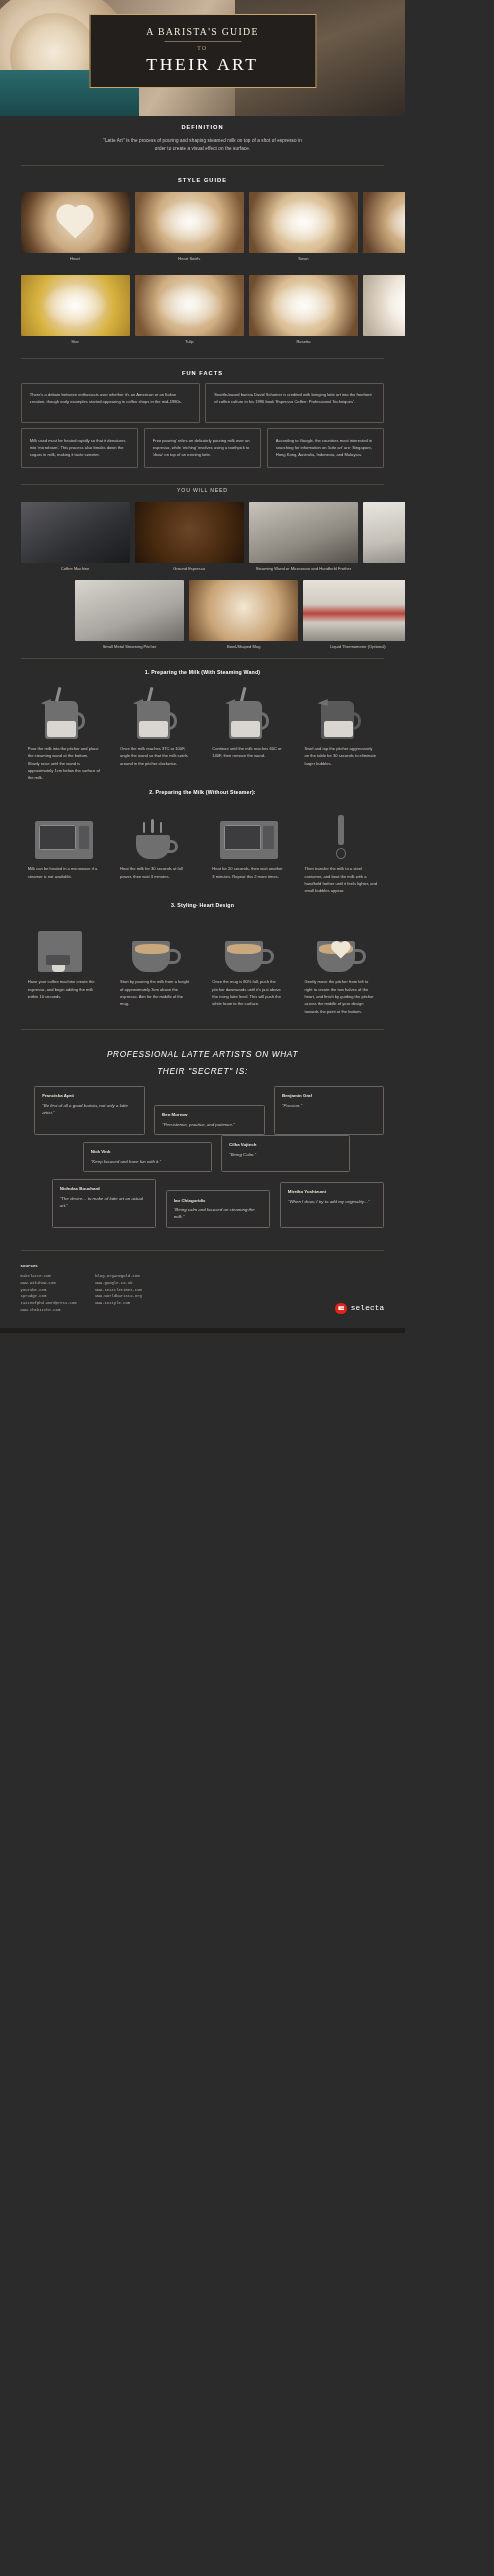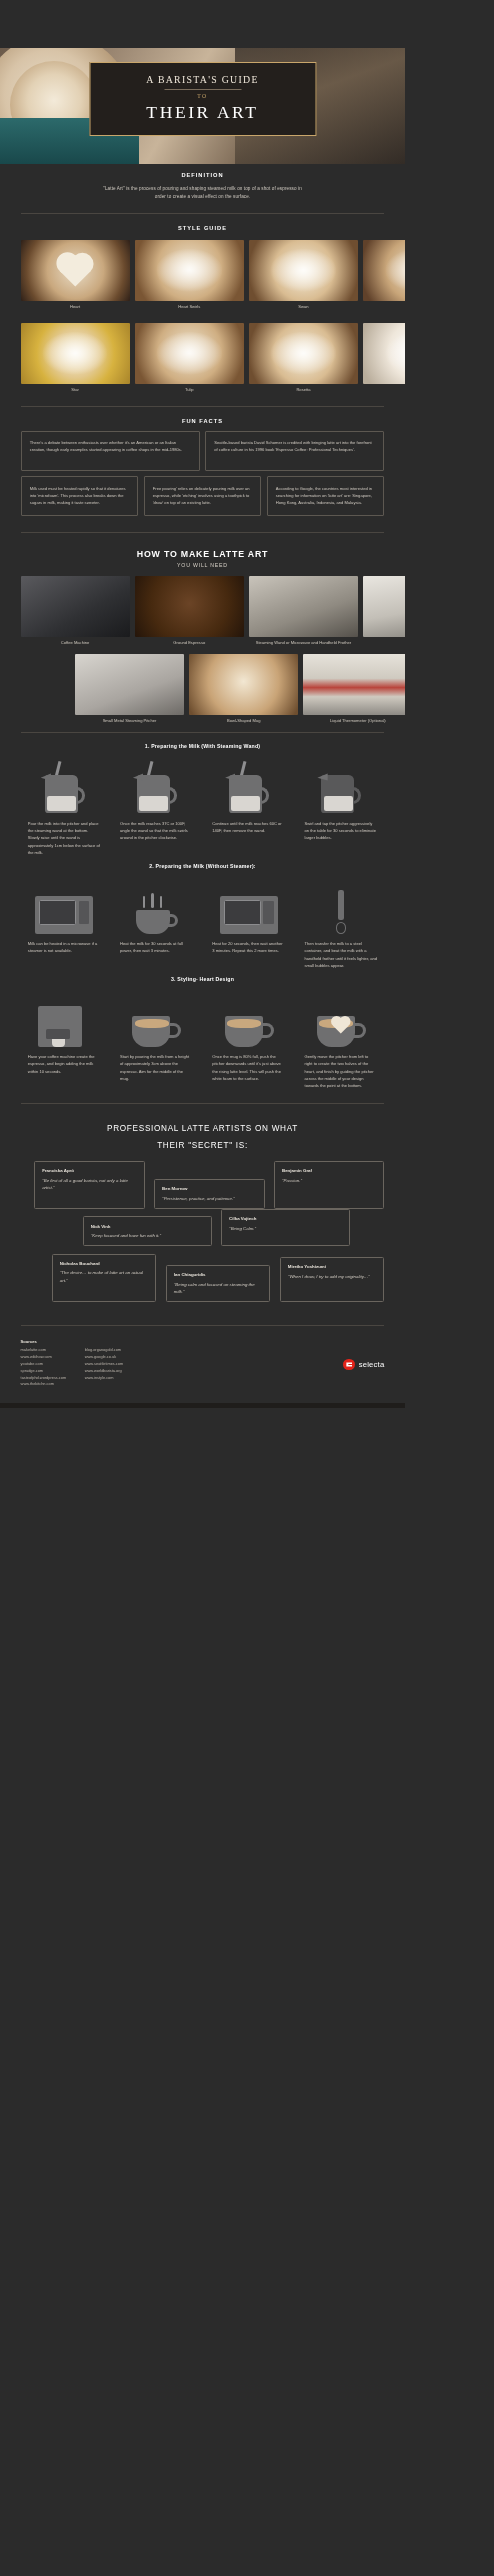--- a/index.html
+++ b/index.html
@@ -3,21 +3,21 @@
 <meta charset="utf-8">
 <style>
   * { box-sizing: border-box; }
   html, body { margin: 0; padding: 0; }
   body {
     width: 495px;
     background: #2b2b2b;
     font-family: "Liberation Sans", sans-serif;
     color: #e8e4de;
   }
-  .page { width: 405px; position: relative; overflow: hidden; margin-top: 48px; }
+  .page { width: 405px; position: relative; overflow: hidden; }
 
   
   .hero {
     height: 116px;
     position: relative;
     background: linear-gradient(120deg, #6b5a4a 0%, #9b8772 25%, #c8b49a 45%, #7d6a56 65%, #4a3f36 100%);
     overflow: hidden;
   }
   .hero .cup {
     position: absolute; left: -20.6px; top: -15.5px; width: 155px; height: 155px;
@@ -189,35 +189,35 @@
   .frother .stick { position:absolute; left:12.4px; top:0; width:6.2px; height:30px; background:#6f6f70; border-radius:2.1px;}
   .frother .whisk { position:absolute; left:10.3px; bottom:0; width:10.3px; height:11.3px; border:1.5px solid #6f6f70; border-radius:50%;}
 
   .espmachine { position:relative; width:52px; height:44px; }
   .espmachine .bd { position:absolute; left:0; bottom:0; width:44px; height:41px; background:#6f6f70; border-radius:2.1px;}
   .espmachine .grp { position:absolute; left:8.2px; bottom:7.2px; width:24px; height:10.3px; background:#4e4e50; border-radius:1.5px;}
   .espmachine .cup3 { position:absolute; left:13.4px; bottom:0; width:13.4px; height:7.2px; background:#d9d6d1; border-radius:0 0 4.1px 4.1px;}
 
   
   .quotes-head {
-    text-align:center; font-size: 8.2px; letter-spacing: 0.7px; color:#fff; line-height:1.6; padding: 15.5px 0 4.1px;
+    text-align:center; font-size: 8.2px; letter-spacing: 0.7px; color:#fff; line-height:1.6; padding: 15.5px 0 4.1px; font-style: italic;
   }
   .quotes-wrap { position: relative; padding: 5.2px 20.6px 12.4px; }
   .qrow { display:flex; gap: 9.3px; margin-bottom: 7.2px; }
   .bubble {
     border: 0.5px solid #6a655e; border-radius: 1.5px; padding: 6.2px 7.2px; width: 129px; position: relative;
   }
   .bubble .qname { font-size: 4.4px; color:#e9e4db; font-weight: bold; margin-bottom: 3.6px; }
   .bubble .qtext { font-size: 4.4px; color:#cfc9c0; line-height:1.6; font-style: italic; }
   .offs1 { margin-left: 13.4px; }
   .offs2 { margin-left: 62px; }
   .offs3 { margin-left: 31px; }
 
   
-  .footer { padding: 9.3px 20.6px 14.4px; display:flex; justify-content:space-between; align-items:center; }
+  .footer { padding: 9.3px 20.6px 14.4px; display:flex; justify-content:space-between; align-items:flex-end;font-family:Liberation Mono, monospace; }
   .srcs { font-size: 3.9px; color:#b8b2a9; line-height:1.75; }
   .srcs .sh { font-weight:bold; color:#e9e4db; margin-bottom:2.6px; font-size:4.1px;}
   .srccols { display:flex; gap: 18.5px; }
   .brand { display:flex; align-items:center; gap:4.1px; padding-top: 3.1px;}
   .brand .dot { width:11.3px;height:11.3px;border-radius:50%;background:#e2231a; position:relative;}
   .brand .dot:after{content:"";position:absolute;left:3.1px;top:3.6px;width:5.7px;height:4.1px;background:#fff;clip-path:polygon(0 0,100% 0,100% 40%,35% 40%,35% 60%,100% 60%,100% 100%,0 100%);}
   .brand .bt { font-size: 7.7px; color:#fff; letter-spacing:0.2px; }
   .band { height: 5.2px; background:#1f1d1b; }
 </style>
 </head>
@@ -312,21 +312,20 @@
       <div class="facts-row">
         <div class="fact">Milk used must be heated rapidly so that it denatures into 'microfoam'. This process also breaks down the sugars in milk, making it taste sweeter.</div>
         <div class="fact">Free pouring' relies on delicately pouring milk over an espresso, while 'etching' involves using a toothpick to 'draw' on top of an existing latte.</div>
         <div class="fact">According to Google, the countries most interested in searching for information on 'latte art' are: Singapore, Hong Kong, Australia, Indonesia, and Malaysia.</div>
       </div>
     </div>
   </div>
   <div class="hr"></div>
 
   <div>
-    <div class="sec-head big">HOW TO MAKE LATTE ART</div>
     <div class="sec-sub">YOU WILL NEED</div>
 
     <div class="need-row">
       <div class="need-cell">
         <div class="ph mach-a"></div>
         <div class="cap">Coffee Machine</div>
       </div>
       <div class="need-cell">
         <div class="ph mach-b"></div>
         <div class="cap">Ground Espresso</div>

